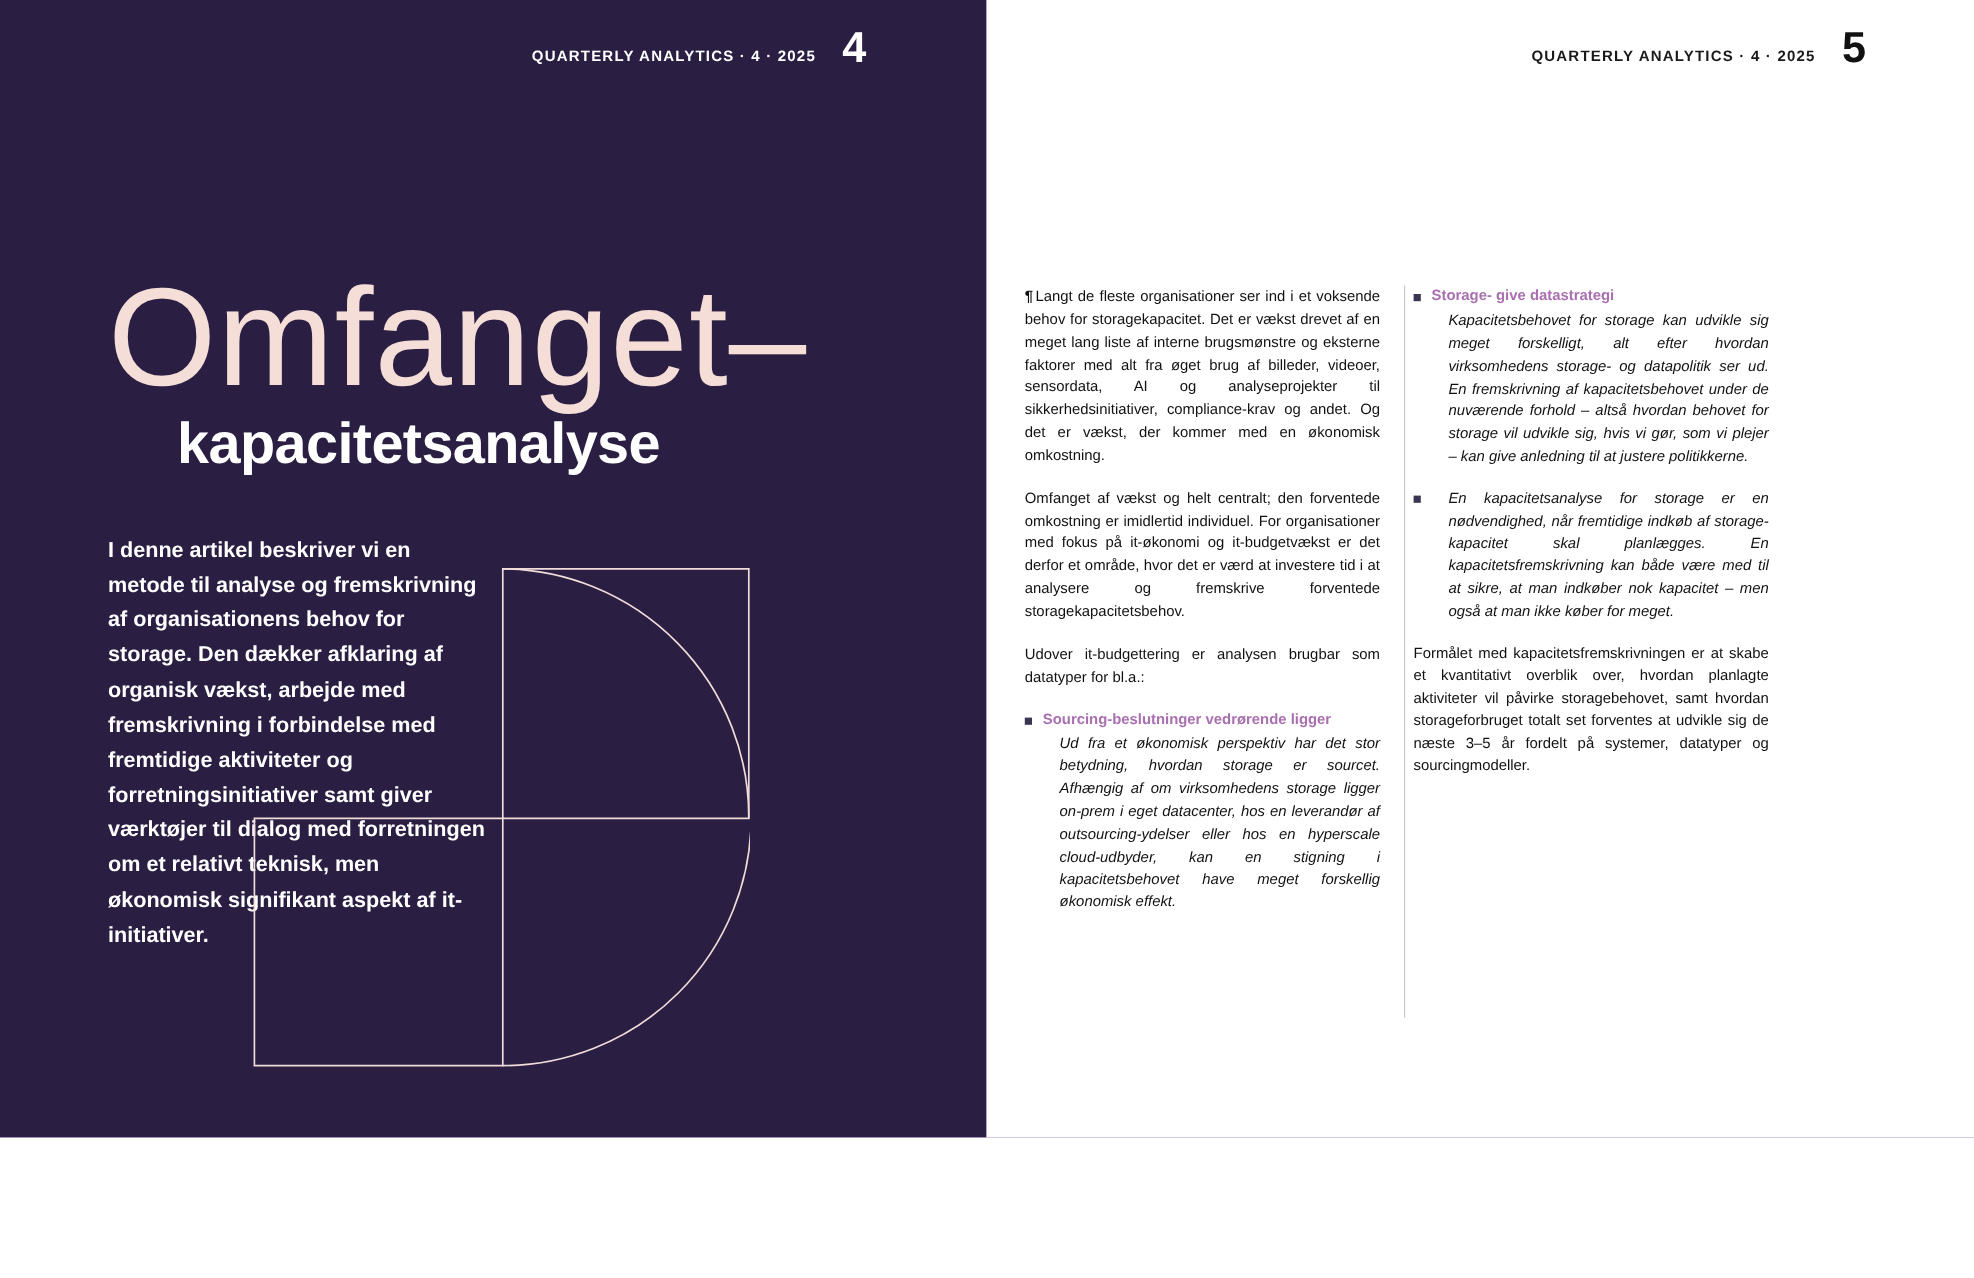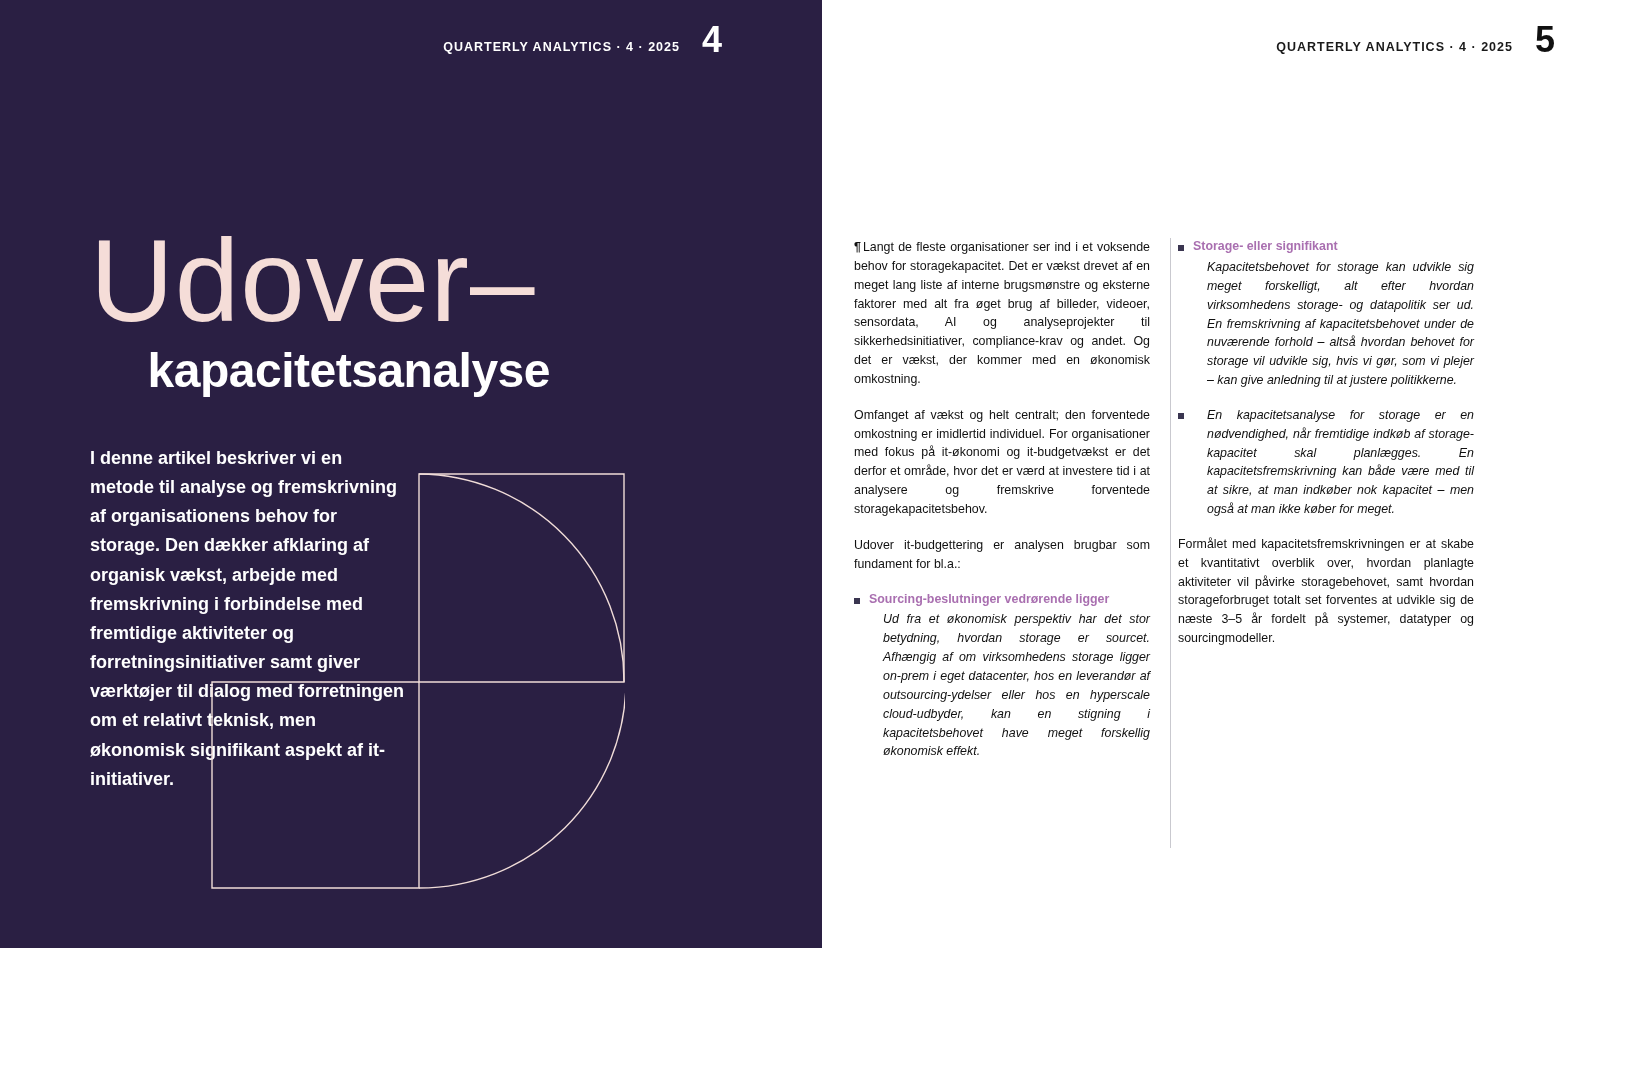--- a/index.html
+++ b/index.html
@@ -201,21 +201,21 @@
 <div class="spread">
 
   <div class="page-left">
 
     <div class="left-header">
       <div class="left-running-head">QUARTERLY ANALYTICS · 4 · 2025</div>
       <div class="left-folio">4</div>
     </div>
 
     <div class="title-block">
-      <div class="title-line1">Udover–</div>
+      <div class="title-line1">Omfanget–</div>
       <div class="title-line2">kapacitetsanalyse</div>
     </div>
 
     <div class="standfirst">I denne artikel beskriver vi en metode til analyse og fremskrivning af organisationens behov for storage. Den dækker afklaring af organisk vækst, arbejde med fremskrivning i forbindelse med fremtidige aktiviteter og forretningsinitiativer samt giver værktøjer til dialog med forretningen om et relativt teknisk, men økonomisk signifikant aspekt af it-initiativer.</div>
 
     <div class="deco">
       <svg width="415" height="418" viewBox="0 0 415 418" fill="none">
 
         <path d="M209 210 L209 2 L414 2 L414 210 Z" stroke="#f0dcd8" stroke-width="1.4" fill="none"></path>
         <path d="M209 2 A207 207 0 0 1 414 210" stroke="#f0dcd8" stroke-width="1.4" fill="none"></path>
@@ -233,36 +233,36 @@
       <div class="right-folio">5</div>
     </div>
 
     <div class="col-rule"></div>
 
     <div class="columns">
 
       <div class="col">
         <p class="body"><span class="pilcrow">¶</span><span>Langt de fleste organisationer ser ind i et voksende behov for storagekapacitet. Det er vækst drevet af en meget lang liste af interne brugsmønstre og eksterne faktorer med alt fra øget brug af billeder, videoer, sensordata, AI og analyseprojekter til sikkerhedsinitiativer, compliance-krav og andet. Og det er vækst, der kommer med en økonomisk omkostning.</span></p>
         <p class="body">Omfanget af vækst og helt centralt; den forventede omkostning er imidlertid individuel. For organisationer med fokus på it-økonomi og it-budgetvækst er det derfor et område, hvor det er værd at investere tid i at analysere og fremskrive forventede storagekapacitetsbehov.</p>
-        <p class="body">Udover it-budgettering er analysen brugbar som fundament for bl.a.:</p>
+        <p class="body">Udover it-budgettering er analysen brugbar som datatyper for bl.a.:</p>
 
         <div class="bullet-item">
           <div class="bullet-sq"></div>
           <div class="bullet-body">
             <div class="bullet-head">Sourcing-beslutninger vedrørende ligger</div>
             <div class="bullet-text">Ud fra et økonomisk perspektiv har det stor betydning, hvordan storage er sourcet. Afhængig af om virksomhedens storage ligger on-prem i eget datacenter, hos en leverandør af outsourcing-ydelser eller hos en hyperscale cloud-udbyder, kan en stigning i kapacitetsbehovet have meget forskellig økonomisk effekt.</div>
           </div>
         </div>
       </div>
 
       <div class="col">
         <div class="bullet-item">
           <div class="bullet-sq"></div>
           <div class="bullet-body">
-            <div class="bullet-head">Storage- eller signifikant</div>
+            <div class="bullet-head">Storage- give datastrategi</div>
             <div class="bullet-text">Kapacitetsbehovet for storage kan udvikle sig meget forskelligt, alt efter hvordan virksomhedens storage- og datapolitik ser ud. En fremskrivning af kapacitetsbehovet under de nuværende forhold – altså hvordan behovet for storage vil udvikle sig, hvis vi gør, som vi plejer – kan give anledning til at justere politikkerne.</div>
           </div>
         </div>
 
         <div class="bullet-item">
           <div class="bullet-sq"></div>
           <div class="bullet-body">
             <div class="bullet-text">En kapacitetsanalyse for storage er en nødvendighed, når fremtidige indkøb af storage-kapacitet skal planlægges. En kapacitetsfremskrivning kan både være med til at sikre, at man indkøber nok kapacitet – men også at man ikke køber for meget.</div>
           </div>
         </div>

